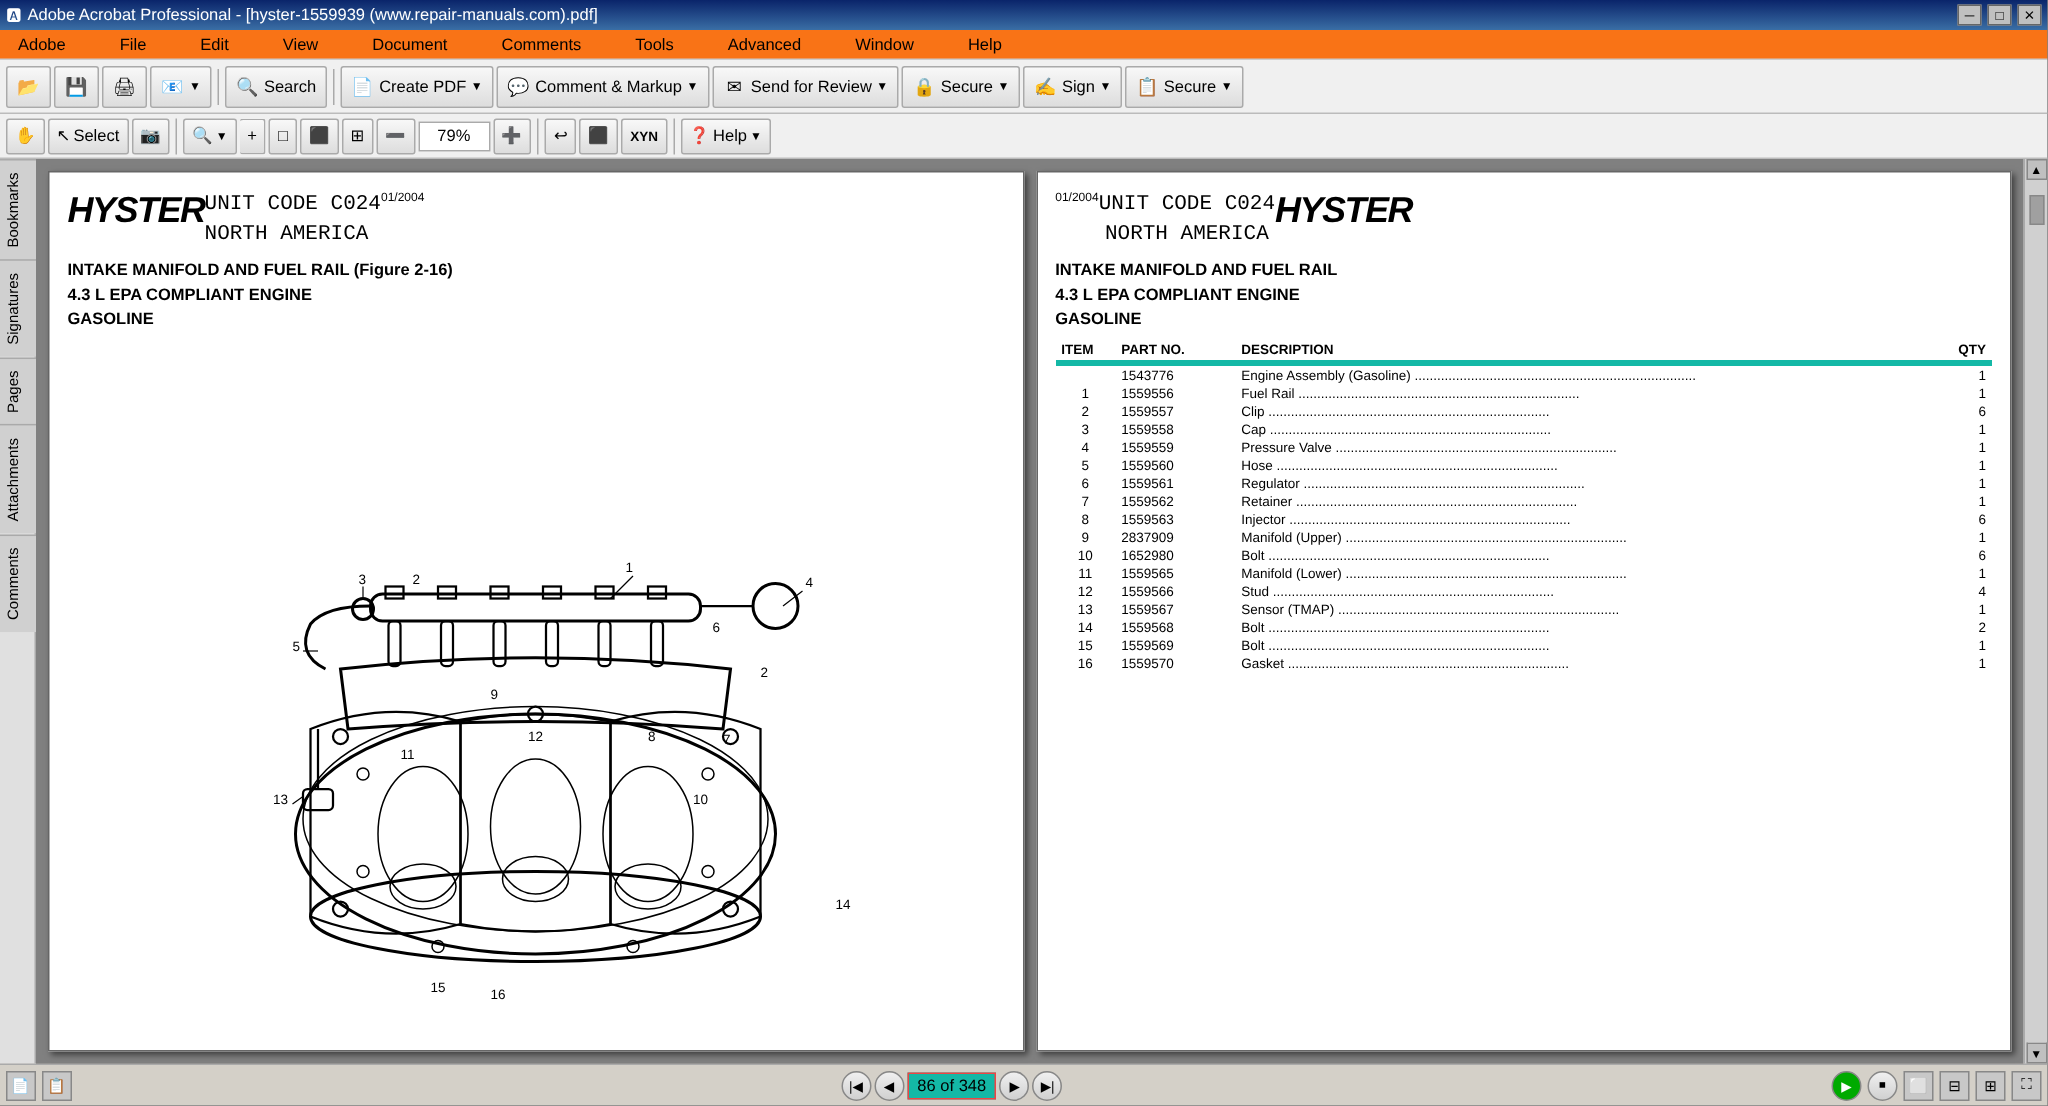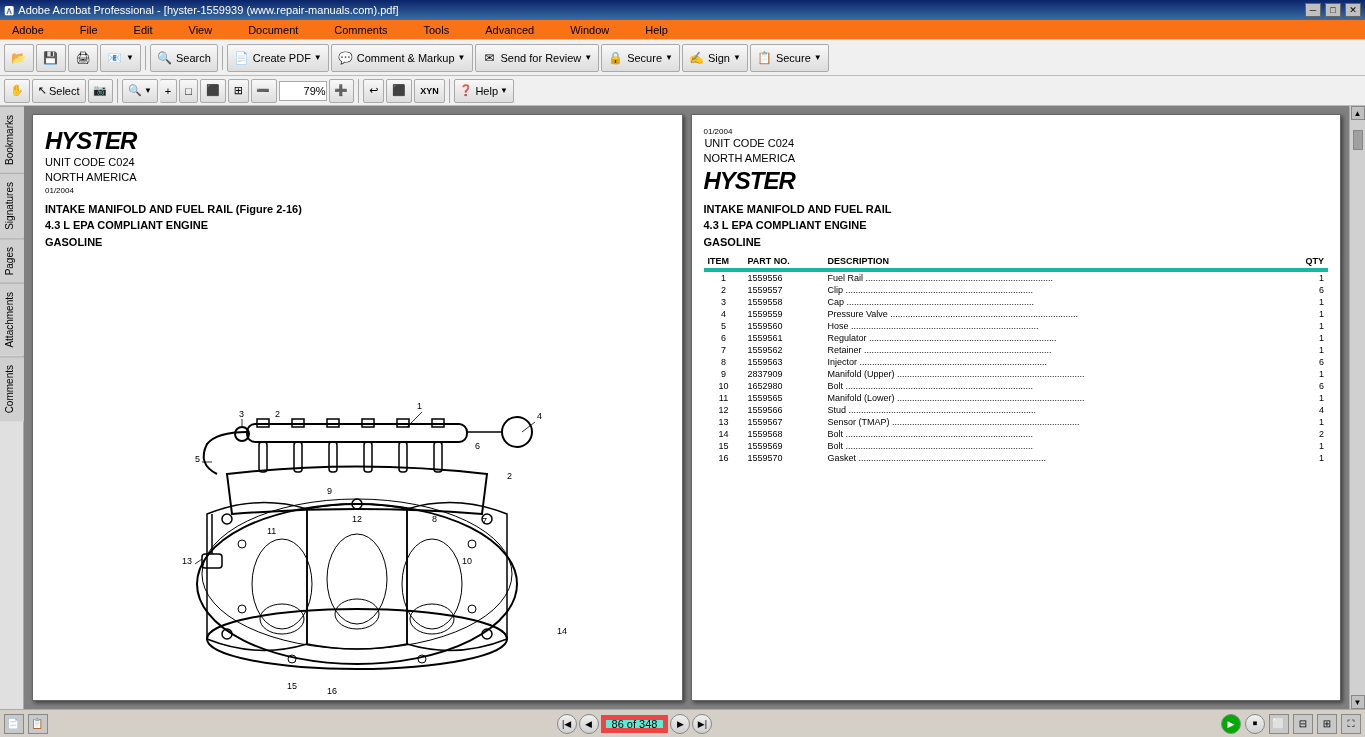--- a/index.html
+++ b/index.html
@@ -85,21 +85,21 @@
       background: linear-gradient(to bottom, #f8f8f8, #ddd);
       border: 1px solid #aaa;
       border-radius: 2px;
       cursor: pointer;
       display: flex; align-items: center; gap: 2px;
       font-size: 11px;
     }
     .zoom-input {
       width: 48px; height: 20px;
       border: 1px solid #aaa;
-      text-align: right;
+      text-align: center;
       font-size: 11px;
     }
     
     
     #main-area {
       display: flex;
       height: calc(737px - 20px - 20px - 36px - 30px - 28px);
       background: #808080;
     }
     
@@ -200,50 +200,49 @@
       width: 20px; height: 20px;
       background: linear-gradient(to bottom, #f0f0f0, #d0d0d0);
       border: 1px solid #888;
       border-radius: 10px;
       display: flex; align-items: center; justify-content: center;
       font-size: 9px; cursor: pointer;
     }
     .page-info {
       font-size: 11px;
       padding: 0 6px;
-      background: #5eead4;
-      border: 5px solid #ef4444;
+      background: #14b8a6;
+      border: 1px solid #ef4444;
       height: 18px;
       display: flex; align-items: center;
     }
     
     
     .page-content {
       padding: 12px;
       font-size: 10px;
       height: 100%;
       overflow: hidden;
     }
     
     .hyster-header {
       display: flex;
       justify-content: flex-start;
       align-items: flex-start;
       margin-bottom: 4px;
       font-size: 9px;
-      flex-direction: column;
     }
     .hyster-logo {
       font-size: 24px;
       font-weight: 900;
       font-style: italic;
       color: #000;
       letter-spacing: -1px;
     }
-    .unit-info { font-size: 11px; line-height: 1.4; }
+    .unit-info { font-size: 14px; line-height: 1.4; font-family: Liberation Mono, monospace; }
     .date-info { font-size: 8px; }
     
     .page-title {
       text-align: left;
       font-weight: bold;
       font-size: 11px;
       margin: 6px 0 4px 0;
       line-height: 1.5;
     }
     
@@ -563,20 +562,26 @@
           <table class="parts-table">
             <thead>
               <tr>
                 <th style="width:40px;">ITEM</th>
                 <th style="width:80px;">PART NO.</th>
                 <th>DESCRIPTION</th>
                 <th style="width:30px; text-align:right;">QTY</th>
               </tr>
             </thead>
             <tbody id="parts-tbody">
+            <tr class="dotted-row">
+    <td style="text-align:center;"></td>
+    <td>1543776</td>
+    <td>Engine Assembly (Gasoline) ...........................................................................</td>
+    <td class="qty-col">1</td>
+  </tr>
                 <tr class="dotted-row">
     <td style="text-align:center;">1</td>
     <td>1559556</td>
     <td>Fuel Rail ...........................................................................</td>
     <td class="qty-col">1</td>
   </tr>
                 <tr class="dotted-row">
     <td style="text-align:center;">2</td>
     <td>1559557</td>
     <td>Clip ...........................................................................</td>

